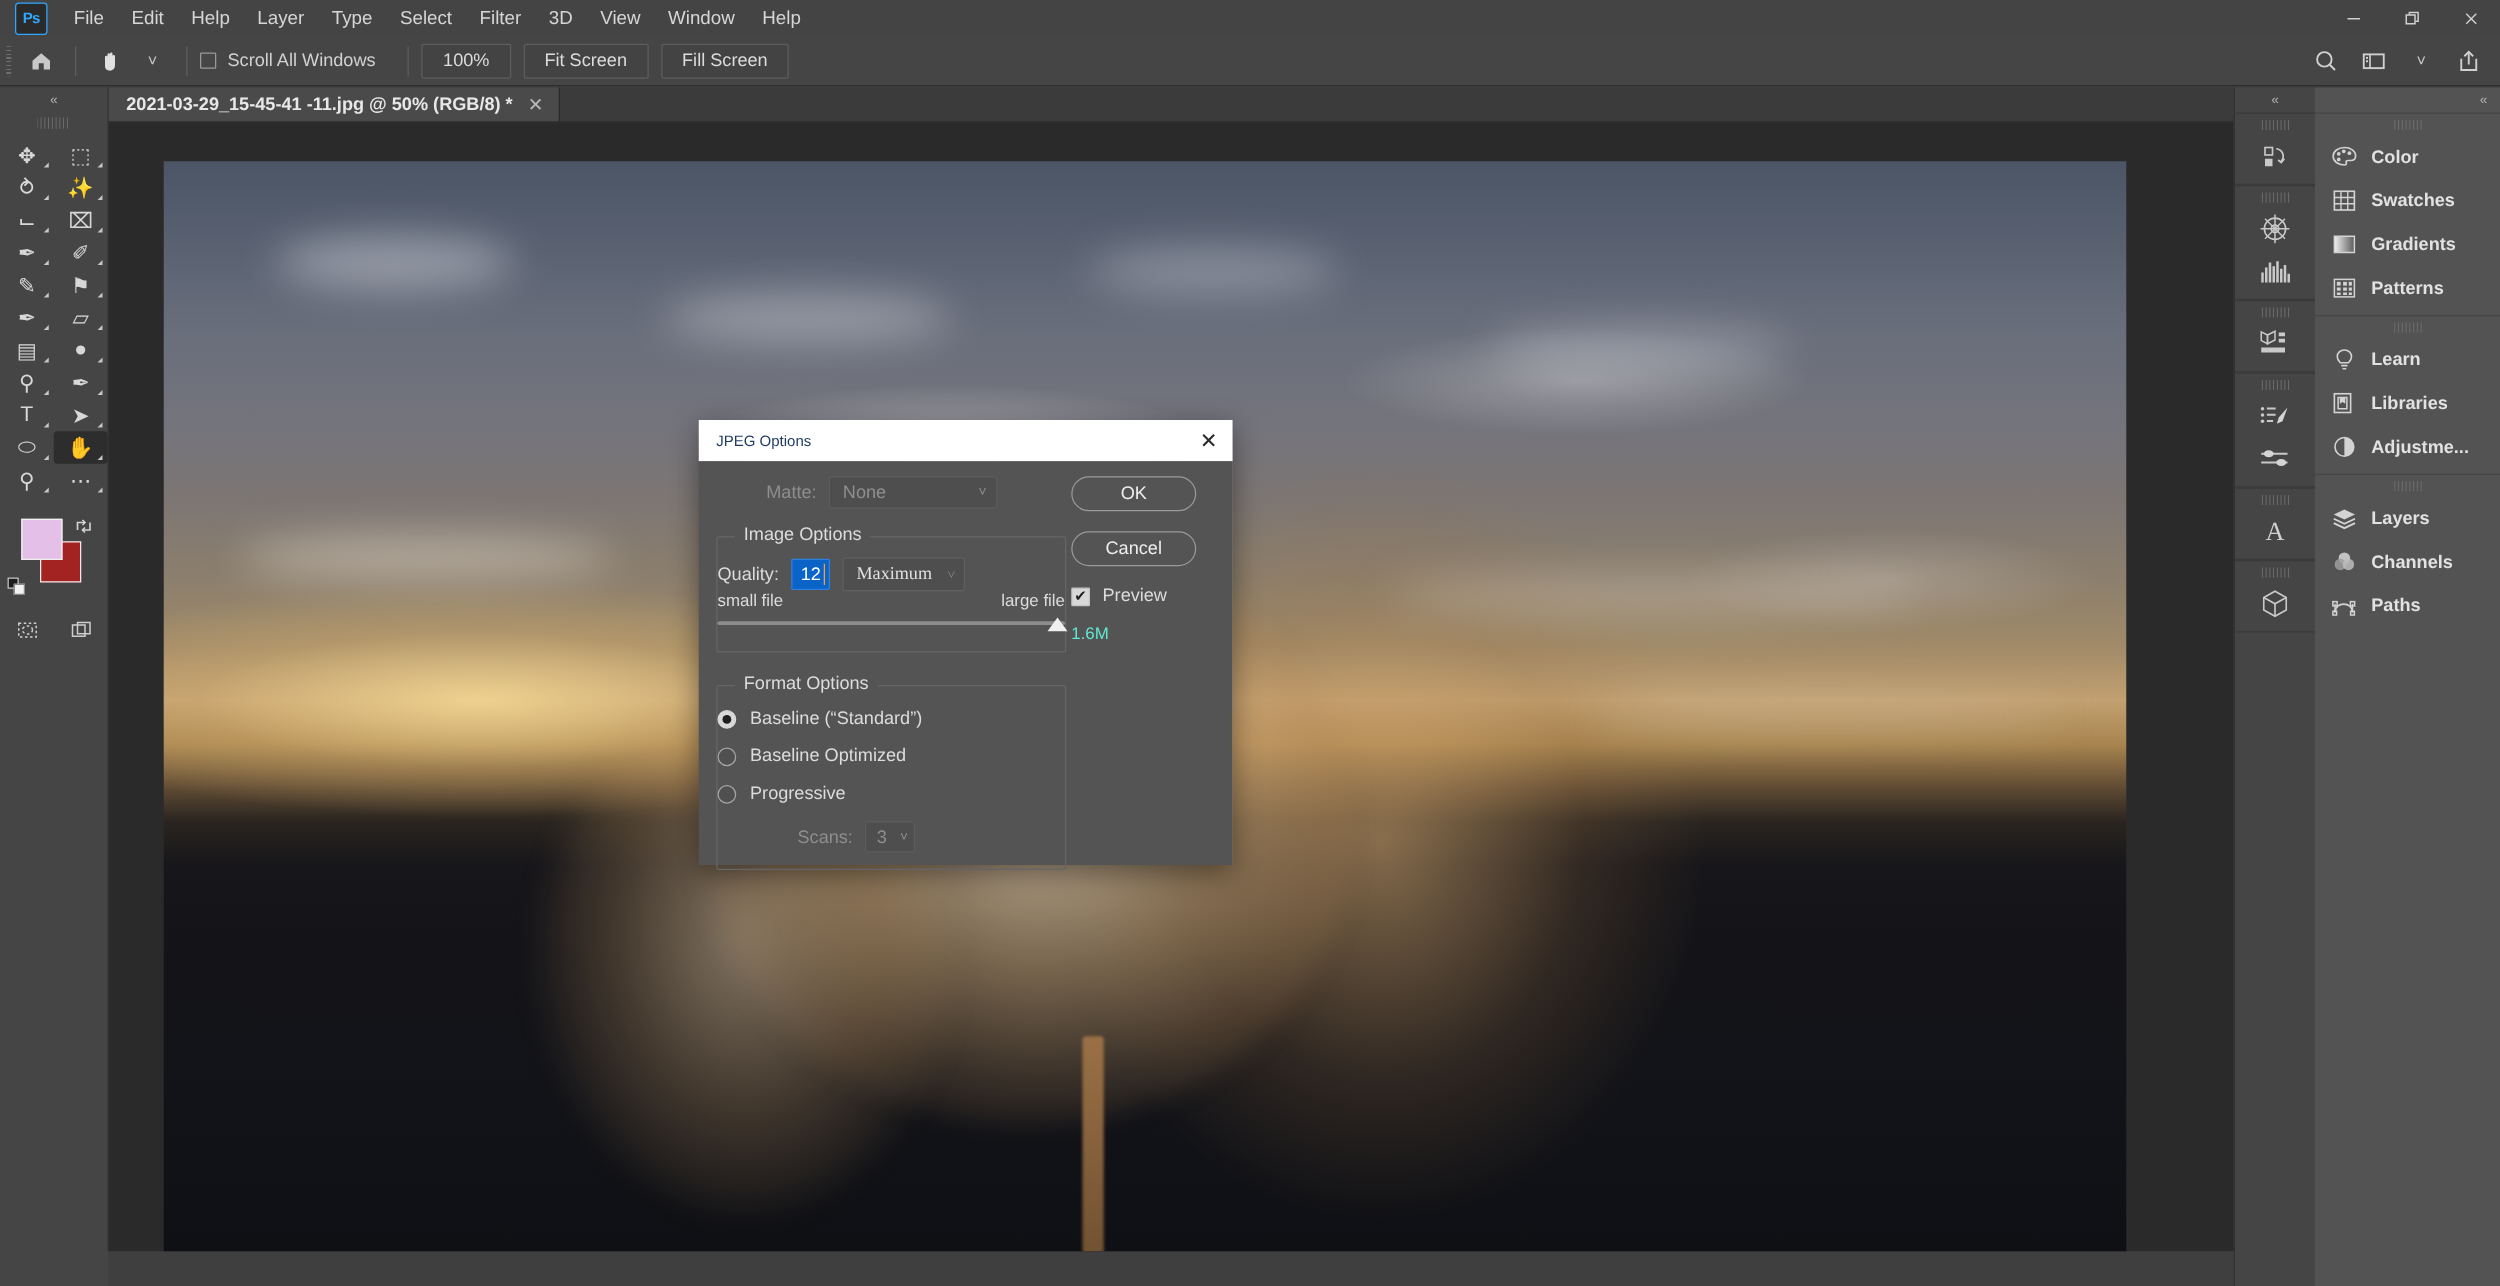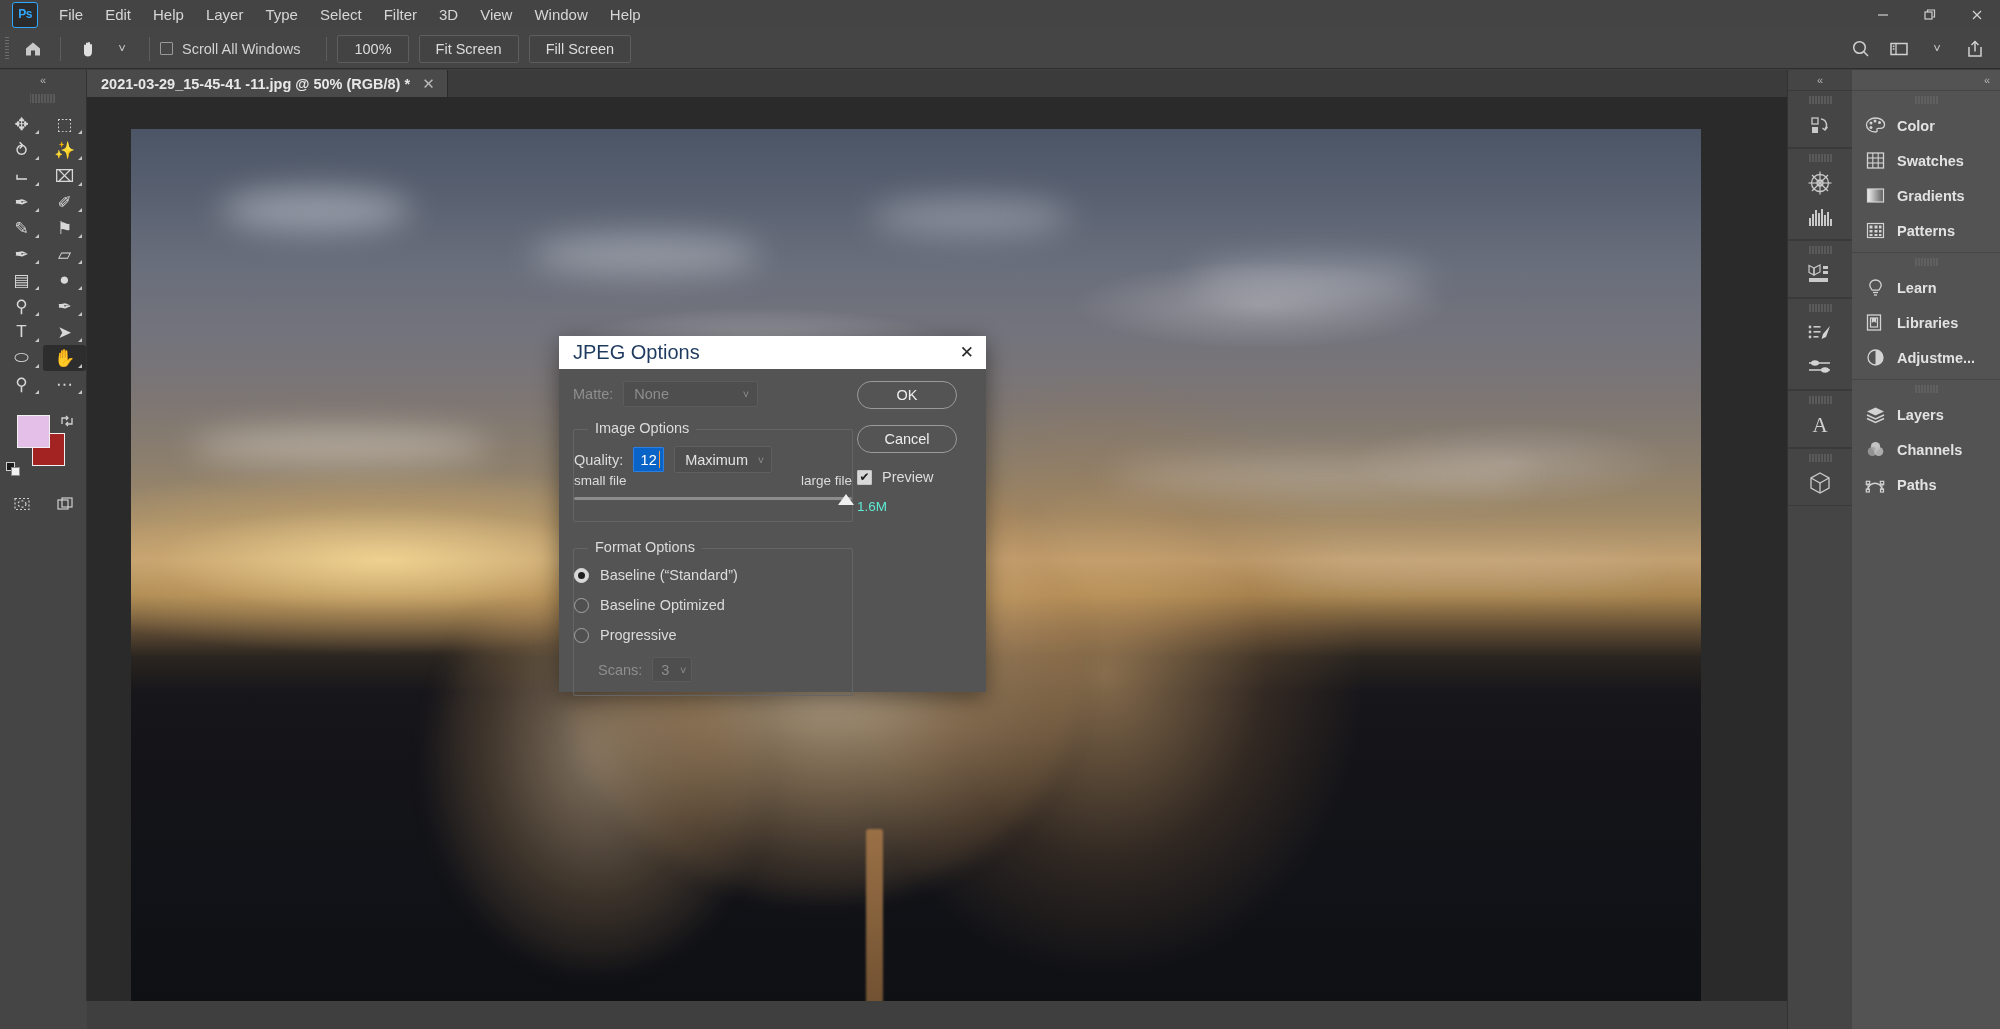--- a/index.html
+++ b/index.html
@@ -203,26 +203,26 @@
 
   
   .dialog {
     position: absolute; left: 559px; top: 336px; width: 427px; height: 356px;
     box-shadow: 0 6px 22px rgba(0,0,0,0.45);
   }
   .dlg-title {
     height: 33px; background: #ffffff; display: flex; align-items: center;
     justify-content: space-between; padding: 0 12px 0 14px;
   }
-  .dlg-title .t { color: #1e3a5f; font-size: 20px; }
+  .dlg-title .t { color: #1e3a5f; font-size: 12px; }
   .dlg-title .x { color: #2b2b2b; font-size: 17px; line-height: 1; }
   .dlg-body { height: 323px; background: #545454; position: relative; padding: 12px 14px; }
 
   .row-matte { display: flex; align-items: center; gap: 10px; }
-  .lbl-dim { color: #8e8e8e; font-size: 14.5px; }
+  .lbl-dim { color: #8e8e8e; font-size: 14.5px; margin-left: 40px; }
   .select-dim {
     width: 135px; height: 26px; background: #4e4e4e; border: 1px solid #5c5c5c;
     border-radius: 2px; color: #8e8e8e; font-size: 14.5px;
     display: flex; align-items: center; justify-content: space-between; padding: 0 8px 0 10px;
   }
   .caret { font-size: 11px; color: #8e8e8e; }
 
   .fieldset {
     border: 1px solid #656565; border-radius: 2px; position: relative;
     margin-top: 22px; padding: 16px 0 13px;
@@ -237,21 +237,21 @@
     width: 31px; height: 25px; background: #0a64c8; border: 1px solid #2a7fe0;
     border-radius: 1px; color: #ffffff; font-size: 14.5px;
     display: flex; align-items: center; justify-content: center; position: relative;
   }
   .qty-input::after {
     content: ""; position: absolute; right: 3px; top: 3px; bottom: 3px; width: 1px; background: #ff9a3c;
   }
   .select-on {
     width: 98px; height: 27px; background: #4e4e4e; border: 1px solid #5f5f5f; border-radius: 2px;
     color: #e2e2e2; font-size: 14.5px;
-    display: flex; align-items: center; justify-content: space-between; padding: 0 7px 0 10px;
+    display: flex; align-items: center; justify-content: space-between; padding: 0 7px 0 10px; font-family: Liberation Serif, serif;
   }
   .slider-labels { display: flex; justify-content: space-between; color: #dcdcdc; font-size: 13.5px; }
   .slider-wrap { position: relative; height: 16px; margin-top: 4px; }
   .slider-track { position: absolute; left: 0; right: 0; top: 5px; height: 3px; background: #8c8c8c; border-radius: 2px; }
   .slider-thumb {
     position: absolute; right: -2px; top: 2px; width: 0; height: 0;
     border-left: 8px solid transparent; border-right: 8px solid transparent; border-bottom: 11px solid #f0f0f0;
   }
 
   .radio-row { display: flex; align-items: center; gap: 11px; margin-bottom: 14px; }

